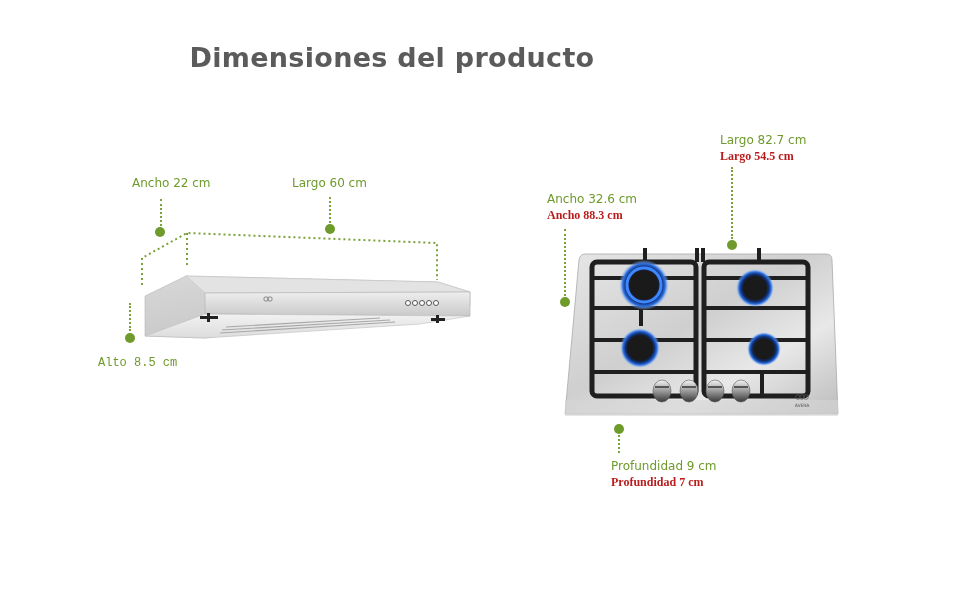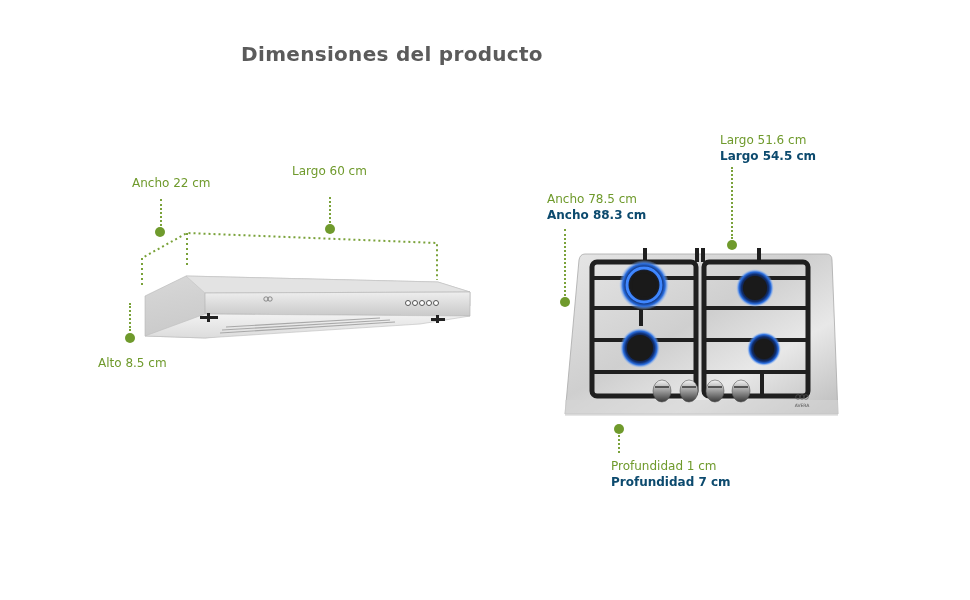--- a/index.html
+++ b/index.html
@@ -1,19 +1,19 @@
 <!DOCTYPE html>
 <html><head>
 <meta charset="utf-8">
 <style>
   html, body { margin:0; padding:0; background:#ffffff; }
   body { width:970px; height:600px; position:relative; overflow:hidden; font-family:"Liberation Sans", "DejaVu Sans", sans-serif; }
-  .title { position:absolute; left:0; width:784px; top:42px; text-align:center; font-size:20px; color:#5b5b5b; letter-spacing:0.3px; font-family:"DejaVu Sans", sans-serif; font-weight:600; }
+  .title { position:absolute; left:0; width:784px; top:42px; text-align:center; font-size:27px; color:#5b5b5b; letter-spacing:0.3px; font-family:"DejaVu Sans", sans-serif; font-weight:600; }
   .lbl { position:absolute; font-size:12px; color:#6f9a2c; white-space:nowrap; font-family:"DejaVu Sans", sans-serif; }
-  .lbl.bold { font-weight:bold; color:#0c4a6e; }
+  .lbl.bold { font-weight:bold; color:#b91c1c;font-family:Liberation Serif, serif; }
   .dot { position:absolute; width:10px; height:10px; border-radius:50%; background:#6f9a2c; }
   .vdash { position:absolute; width:0; border-left:2px dotted #7aa23a; }
   svg { position:absolute; left:0; top:0; }
 </style>
 </head>
 <body>
 
 <div class="title">Dimensiones del producto</div>
 
 <div>
@@ -65,25 +65,25 @@
         <circle cx="270" cy="299" r="2.2"></circle>
     </g>
   </svg>
 
   <div class="vdash" style="left:160px; top:199px; height:27px;"></div>
   <div class="dot" style="left:155px; top:227px;"></div>
   <div class="lbl" style="left:132px; top:176px;">Ancho 22 cm</div>
 
   <div class="vdash" style="left:329px; top:197px; height:26px;"></div>
   <div class="dot" style="left:325px; top:224px;"></div>
-  <div class="lbl" style="left:292px; top:164px;text-align:center;">Largo 60 cm</div>
+  <div class="lbl" style="left:292px; top:176px;text-align:center;">Largo 60 cm</div>
 
   <div class="vdash" style="left:129px; top:303px; height:28px;"></div>
   <div class="dot" style="left:125px; top:333px;"></div>
-  <div class="lbl" style="left:98px; top:356px;">Alto 8.5 cm</div>
+  <div class="lbl" style="left:98px; top:356px;font-family:Liberation Mono, monospace;">Alto 8.5 cm</div>
 </div>
 
 <div>
   <svg width="970" height="600">
     <defs>
       <linearGradient id="steel" x1="0" y1="0" x2="1" y2="1">
         <stop offset="0" stop-color="#e6e6e6"></stop>
         <stop offset="0.45" stop-color="#cfcfcf"></stop>
         <stop offset="0.7" stop-color="#e8e8e8"></stop>
         <stop offset="1" stop-color="#bcbcbc"></stop>
@@ -157,27 +157,27 @@
     </g>
 
     <g stroke="#555" fill="none" stroke-width="0.7">
       <circle cx="798" cy="397" r="2.3"></circle>
         <circle cx="802" cy="397" r="2.3"></circle>
         <circle cx="806" cy="397" r="2.3"></circle>
     </g>
     <text x="802" y="407" font-size="4.5" text-anchor="middle" fill="#555" font-family="DejaVu Sans, sans-serif">AVERA</text>
   </svg>
 
-  <div class="lbl" style="left:720px; top:133px;">Largo 51.6 cm</div>
+  <div class="lbl" style="left:720px; top:133px;">Largo 82.7 cm</div>
   <div class="lbl bold" style="left:720px; top:149px;">Largo 54.5 cm</div>
   <div class="vdash" style="left:731px; top:167px; height:72px;"></div>
   <div class="dot" style="left:727px; top:240px;"></div>
 
-  <div class="lbl" style="left:547px; top:192px;">Ancho 78.5 cm</div>
+  <div class="lbl" style="left:547px; top:192px;">Ancho 32.6 cm</div>
   <div class="lbl bold" style="left:547px; top:208px;">Ancho 88.3 cm</div>
   <div class="vdash" style="left:564px; top:229px; height:67px;"></div>
   <div class="dot" style="left:560px; top:297px;"></div>
 
   <div class="dot" style="left:614px; top:424px;"></div>
   <div class="vdash" style="left:618px; top:435px; height:18px;"></div>
-  <div class="lbl" style="left:611px; top:459px;">Profundidad 1 cm</div>
+  <div class="lbl" style="left:611px; top:459px;">Profundidad 9 cm</div>
   <div class="lbl bold" style="left:611px; top:475px;">Profundidad 7 cm</div>
 </div>
 
 </body></html>

